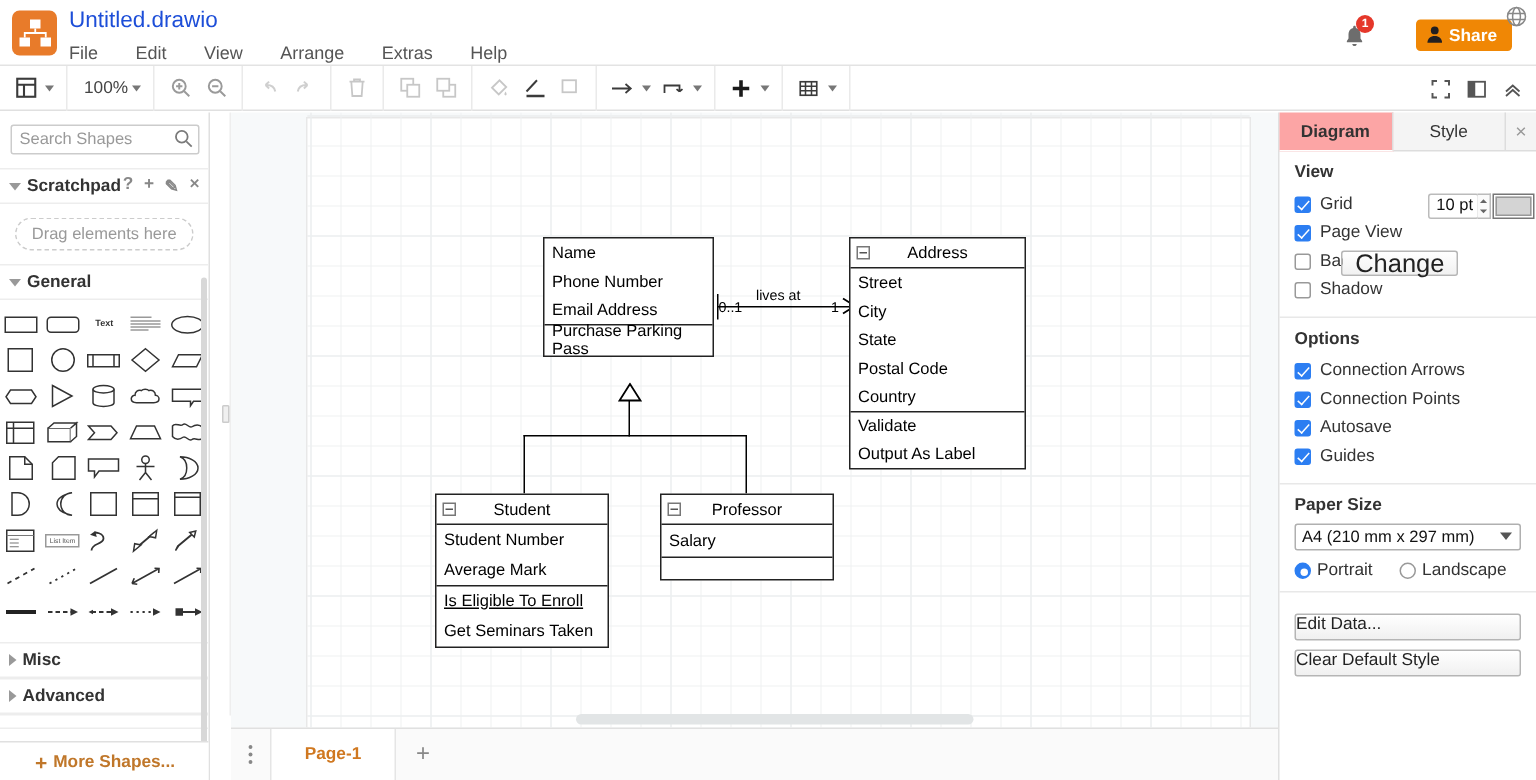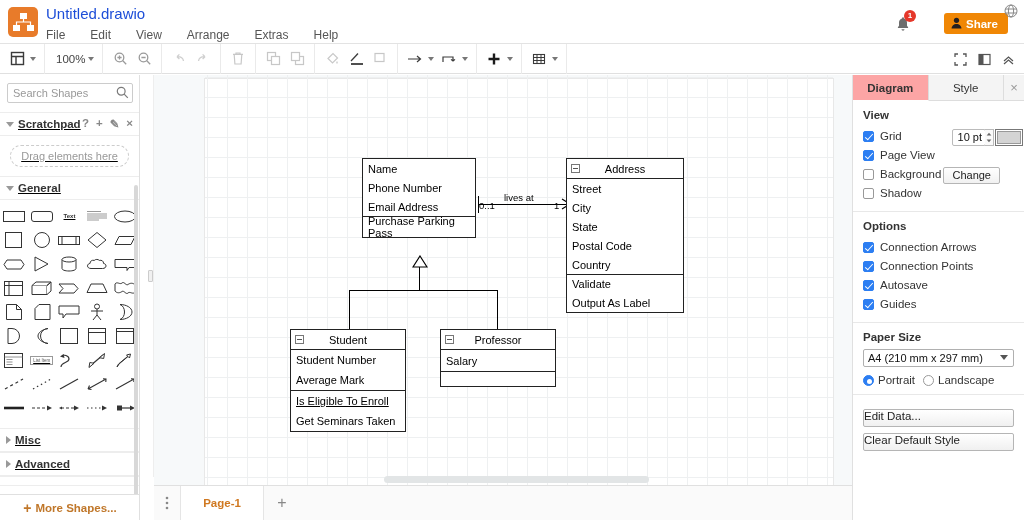--- a/index.html
+++ b/index.html
@@ -33,21 +33,21 @@
       display:flex; align-items:center; }
   .tb-grp { display:flex; align-items:center; height:30px; border-right:1px solid #eaeaea; padding:0 5px; }
   .tb-btn { width:24px; height:24px; display:flex; align-items:center; justify-content:center; cursor:pointer; border-radius:2px; }
   .tb-btn.dis { opacity:.28; }
   .caret { width:0;height:0;border-left:3px solid transparent;border-right:3px solid transparent;border-top:4px solid #777;
       margin-left:1px; margin-right:3px; cursor:pointer;}
   .zoomlabel { font-size:11.5px; color:#444; padding:0 2px 0 6px; cursor:pointer; }
   .tb-right { position:absolute; right:4px; top:0; height:30px; display:flex; align-items:center; }
 
   
-  .sidebar { position:absolute; left:0; top:75px; width:140px; height:445px; background:#fff; border-right:1px solid #e0e0e0; overflow:hidden;text-decoration:underline; }
+  .sidebar { position:absolute; left:0; top:75px; width:140px; height:445px; background:#fff; border-right:1px solid #e0e0e0; overflow:hidden; }
   .search-row { position:relative; margin:8px 7px 0 7px; height:20px; }
   .search-input { width:126px; height:20px; border:1px solid #ccc; border-radius:2px; font-size:11px; padding:0 20px 0 5px;
       color:#333; font-family:"Liberation Sans",sans-serif; outline:none; background:#fff;}
   .search-input::placeholder { color:#999; }
   .search-icon-btn { position:absolute; right:3px; top:3px; cursor:pointer; }
 
   .sec-hdr { position:relative; height:24px; border-bottom:1px solid #ededed; border-top:1px solid #ededed;
       display:flex; align-items:center; padding-left:6px; font-size:11.5px; font-weight:bold; color:#333; cursor:pointer; }
   .tri-down { width:0;height:0;border-left:4px solid transparent;border-right:4px solid transparent;border-top:5px solid #999; margin-right:4px; }
   .tri-right { width:0;height:0;border-top:4px solid transparent;border-bottom:4px solid transparent;border-left:5px solid #999; margin-right:4px; }
@@ -114,27 +114,27 @@
   .cb.on { background:#2c7ef2; border-color:#2c7ef2; position:relative; }
   .cb.on:after { content:""; position:absolute; left:3px; top:0px; width:3px; height:7px;
       border:solid #fff; border-width:0 1.6px 1.6px 0; transform:rotate(42deg); }
   .gridsize { position:absolute; right:38px; top:28px; width:34px; height:17px; border:1px solid #bbb; border-radius:2px;
       font-size:11px; text-align:right; padding-right:3px; line-height:15px; color:#111; background:#fff; }
   .spinner { position:absolute; right:30px; top:28px; width:9px; height:17px; display:flex; flex-direction:column;
       border:1px solid #bbb; border-left:none; background:#fafafa; cursor:pointer;}
   .spin-half { flex:1; display:flex; align-items:center; justify-content:center; }
   .colorbox { position:absolute; right:1px; top:28px; width:28px; height:17px; border:1px solid #777; background:#fff; padding:1px; cursor:pointer;}
   .colorbox i { display:block; width:100%; height:100%; background:#d4d4d4; border:1px solid #999; }
-  .changebtn { position:absolute; right:24px; top:66px; height:17px; padding:0 8px; font-size:11px; border:1px solid #b5b5b5;
+  .changebtn { position:absolute; right:52px; top:66px; height:17px; padding:0 8px; font-size:17px; border:1px solid #b5b5b5;
       background:linear-gradient(#fff,#f1f1f1); border-radius:2px; cursor:pointer; color:#222; line-height:15px;}
   .selectbox { width:100%; height:18px; border:1px solid #b0b0b0; border-radius:2px; background:#fff; font-size:11px;
       padding-left:4px; position:relative; line-height:16px; color:#111; cursor:pointer; }
   .selectbox .chev { position:absolute; right:5px; top:5px; width:0;height:0;
       border-left:4px solid transparent;border-right:4px solid transparent;border-top:5px solid #555;}
-  .radios { display:flex; align-items:center; gap:8px; margin-top:7px; font-size:11.5px; color:#333; }
+  .radios { display:flex; align-items:center; gap:18px; margin-top:7px; font-size:11.5px; color:#333; }
   .radio { width:11px; height:11px; border:1px solid #999; border-radius:50%; background:#fff; margin-right:4px; flex:none; cursor:pointer;}
   .radio.on { border-color:#2c7ef2; background:#2c7ef2; position:relative; }
   .radio.on:after { content:""; position:absolute; left:3px; top:3px; width:5px; height:5px; border-radius:50%; background:#fff; }
   .radiolab { display:flex; align-items:center; cursor:pointer; }
   .bigbtn { width:100%; height:18px; margin-top:6px; font-size:11.5px; border:1px solid #b5b5b5;
       background:linear-gradient(#fff,#f0f0f0); border-radius:2px; cursor:pointer; color:#222; }
 
   
   .bottombar { position:absolute; left:154px; bottom:0; width:698px; height:35px; background:#fafafa; border-top:1px solid #e0e0e0;
       display:flex; align-items:center; }

